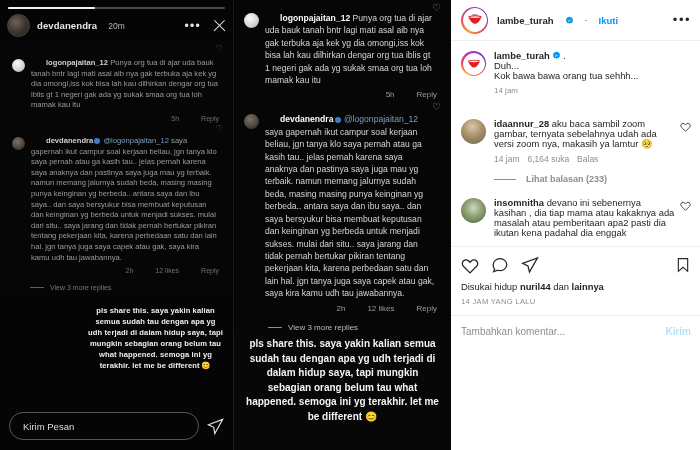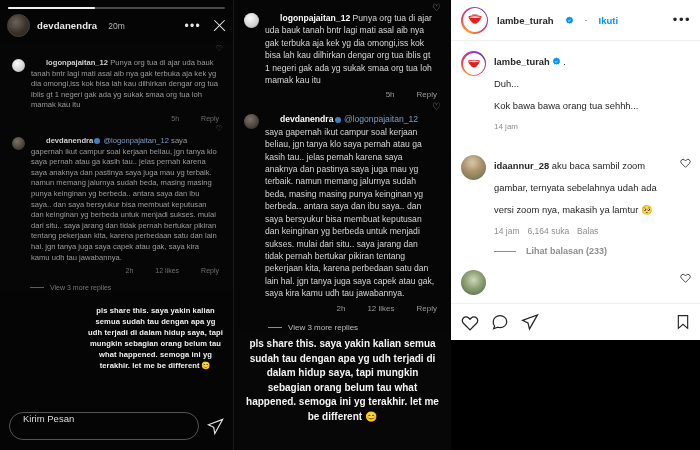--- a/index.html
+++ b/index.html
@@ -159,21 +159,21 @@
     display: flex;
     align-items: center;
     gap: 8px;
   }
   .msgbox {
     flex: 1 1 auto;
     height: 26px;
     border: 1px solid #555;
     border-radius: 14px;
     display: flex;
-    align-items: flex-start;
+    align-items: center;
     padding: 0 13px;
     font-size: 9.5px;
     color: #dcdcdc;
     background: transparent;
   }
   .send-ic { width: 17px; height: 17px; flex: 0 0 17px; }
 
   
   .story-mid {
     position: relative;
@@ -196,21 +196,21 @@
     text-align: center;
     font-size: 10px;
     line-height: 14.5px;
     font-weight: bold;
     color: #f4f4f4;
   }
 
   
   .ig {
     position: relative;
-    width: 250px; height: 340px;
+    width: 250px; height: 450px;
     background: #ffffff;
     flex: 0 0 250px;
     overflow: hidden;
     font-size: 9px;
     color: #262626;
   }
   .ig-head {
     height: 40px;
     display: flex;
     align-items: center;
@@ -258,21 +258,21 @@
   .ig-body { padding: 10px 10px 0 10px; }
   .ig-cmt {
     display: flex;
     gap: 8px;
     position: relative;
     margin-bottom: 8px;
   }
   .ig-cmt-body { flex: 1 1 auto; min-width: 0; }
   .ig-text {
     font-size: 9.4px;
-    line-height: 22px;
+    line-height: 10px;
     color: #262626;
     word-wrap: break-word;
     padding-right: 16px;
   }
   .ig-text b { font-weight: bold; }
   .ig-time {
     font-size: 8px;
     color: #8e8e8e;
     margin-top: 5px;
   }
@@ -498,20 +498,23 @@
         </svg>
       </div>
 
       <div class="view-replies">
         <span class="vr-line"></span>
         <span>Lihat balasan (233)</span>
       </div>
 
       <div class="ig-cmt" style="margin-top:4px;">
         <div class="ph-av ph2"></div>
+        <div class="ig-cmt-body">
+          <div class="ig-text"><b>insomnitha</b> <span>devano ini sebenernya kasihan , dia tiap mama atau kakaknya ada masalah atau pemberitaan apa2 pasti dia ikutan kena padahal dia enggak</span></div>
+        </div>
         <svg class="ig-heart" viewBox="0 0 24 24" fill="none" stroke="#262626" stroke-width="1.8">
           <path d="M20.8 6.6a5 5 0 00-7.1 0L12 8.3l-1.7-1.7a5 5 0 10-7.1 7.1l8.8 8.8 8.8-8.8a5 5 0 000-7.1z"></path>
         </svg>
       </div>
     </div>
 
     <div class="ig-actions">
       <svg width="18" height="18" viewBox="0 0 24 24" fill="none" stroke="#262626" stroke-width="1.7">
         <path d="M20.8 6.6a5 5 0 00-7.1 0L12 8.3l-1.7-1.7a5 5 0 10-7.1 7.1l8.8 8.8 8.8-8.8a5 5 0 000-7.1z"></path>
       </svg>
@@ -530,17 +533,17 @@
       <span>Disukai hidup</span>
       <b>nuril44</b>
       <span>dan</span>
       <b>lainnya</b>
     </div>
 
     <div class="ig-ago">14 JAM YANG LALU</div>
 
     <div class="ig-addbar">
       <span class="ig-addinput">Tambahkan komentar...</span>
-      <span class="ig-post">Pesan</span>
+      <span class="ig-post">Kirim</span>
     </div>
   </div>
 
 </div>
 
 </body></html>

